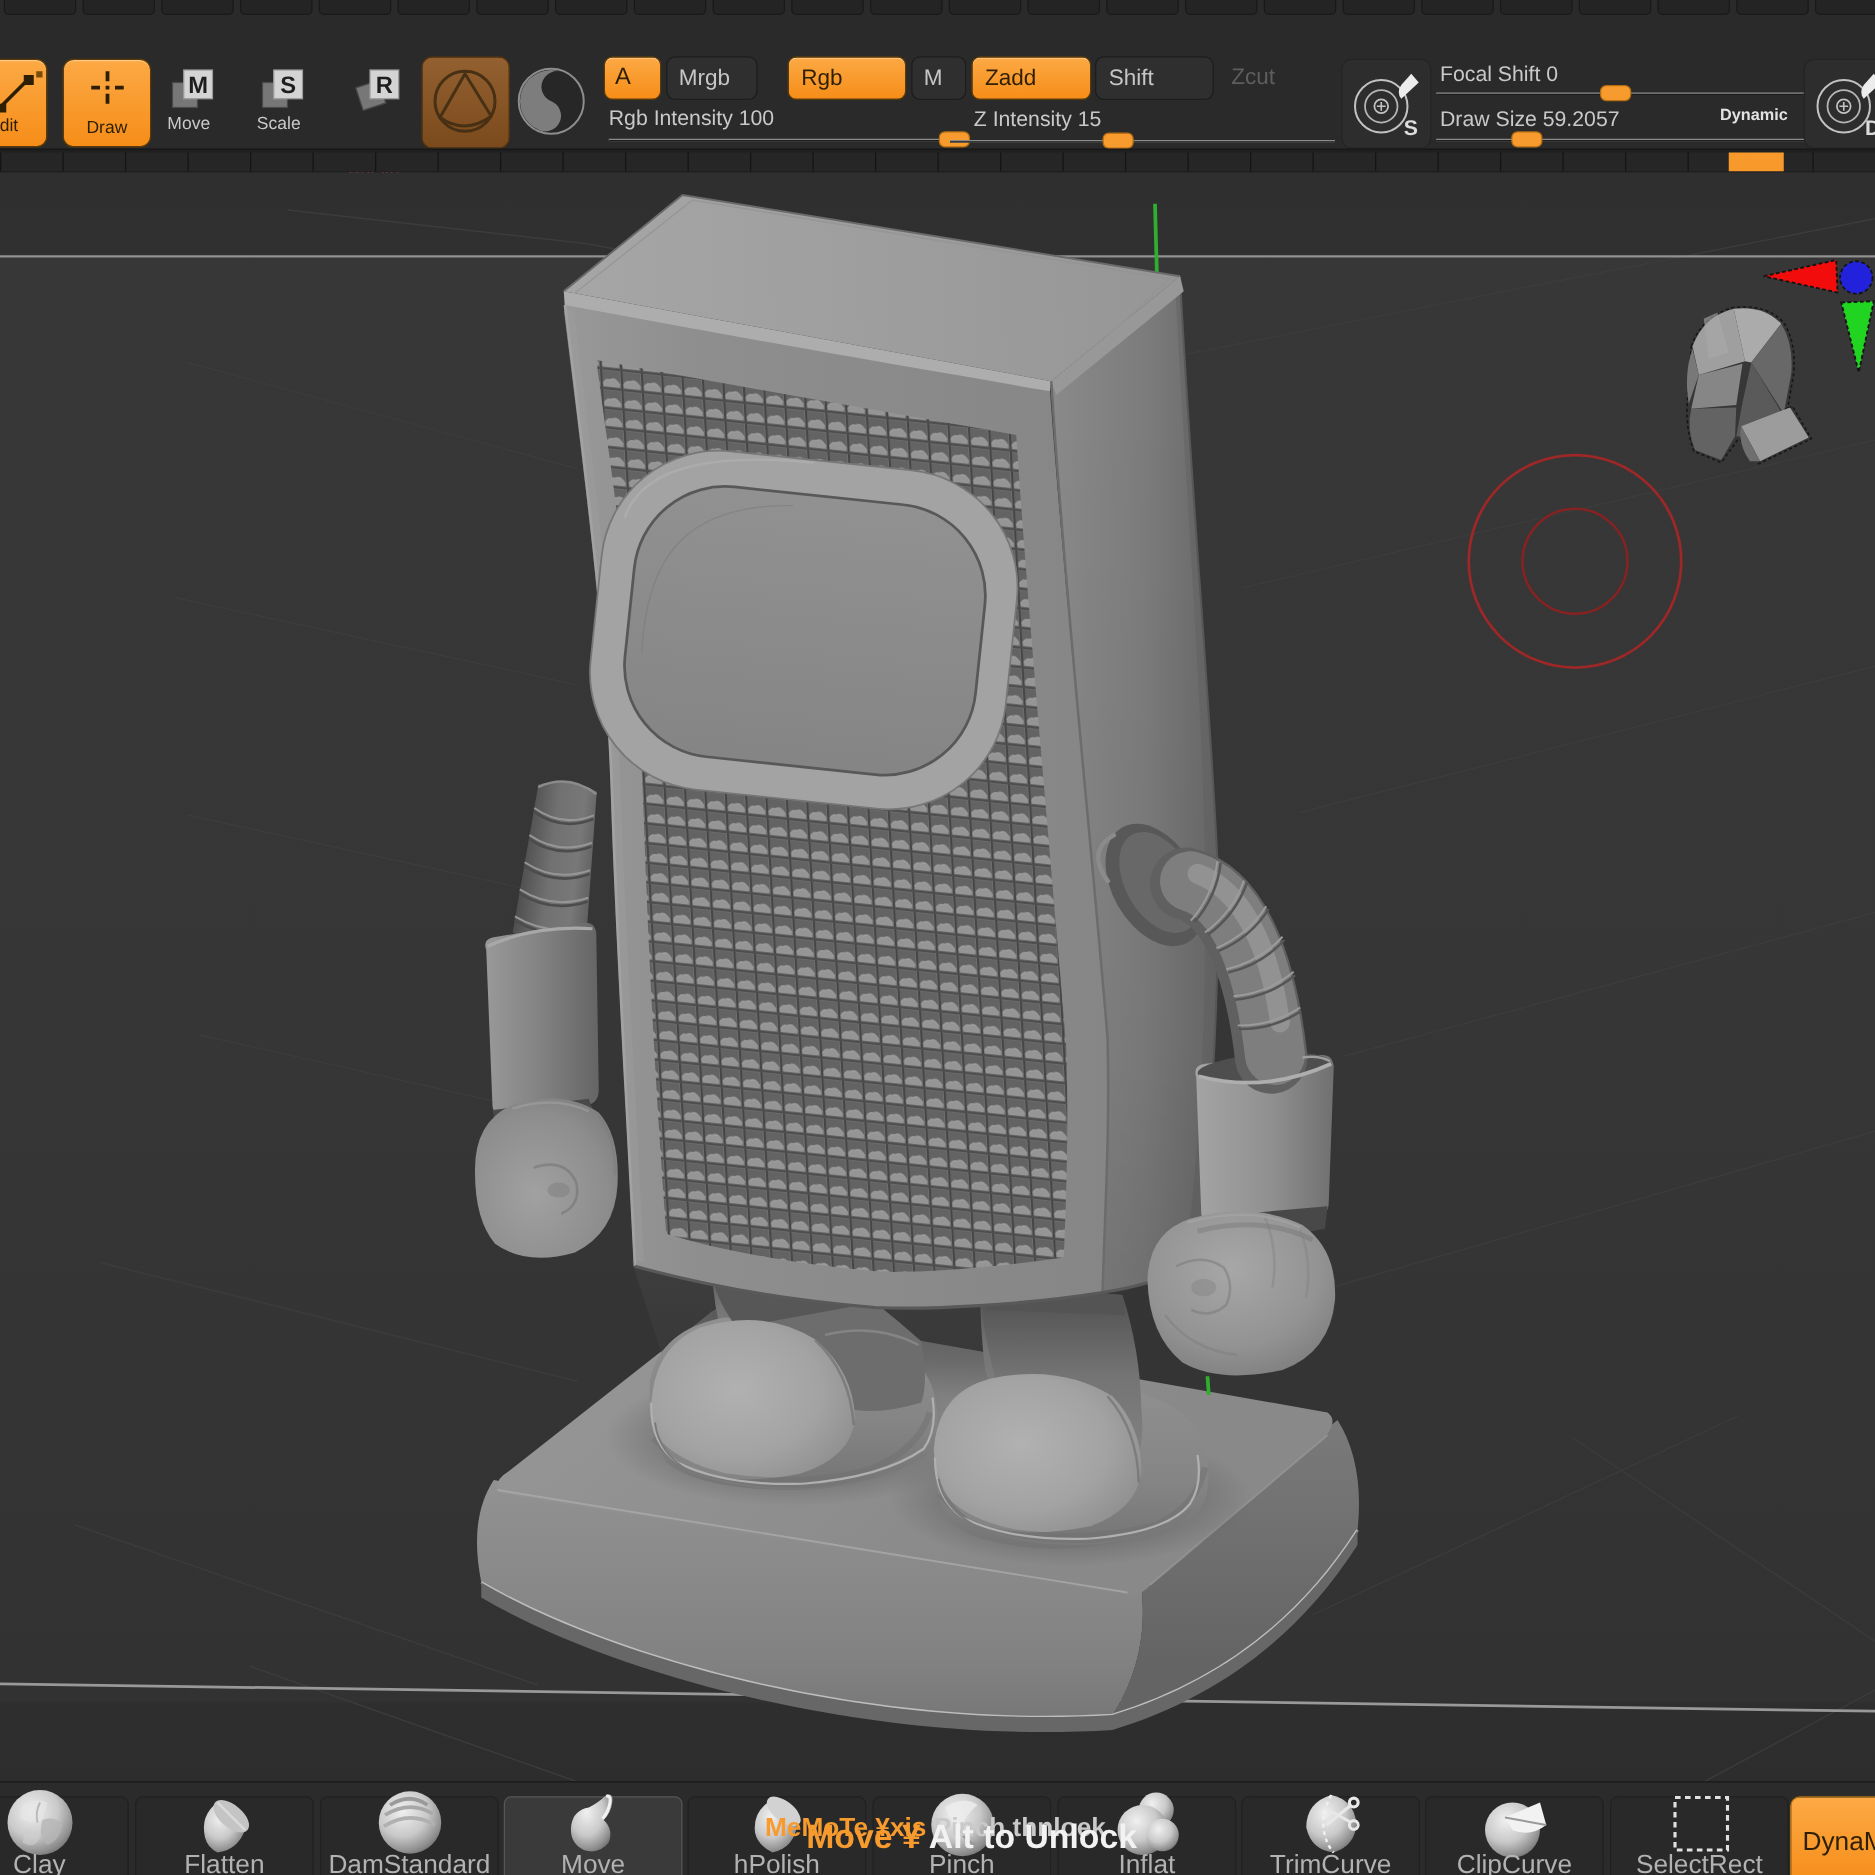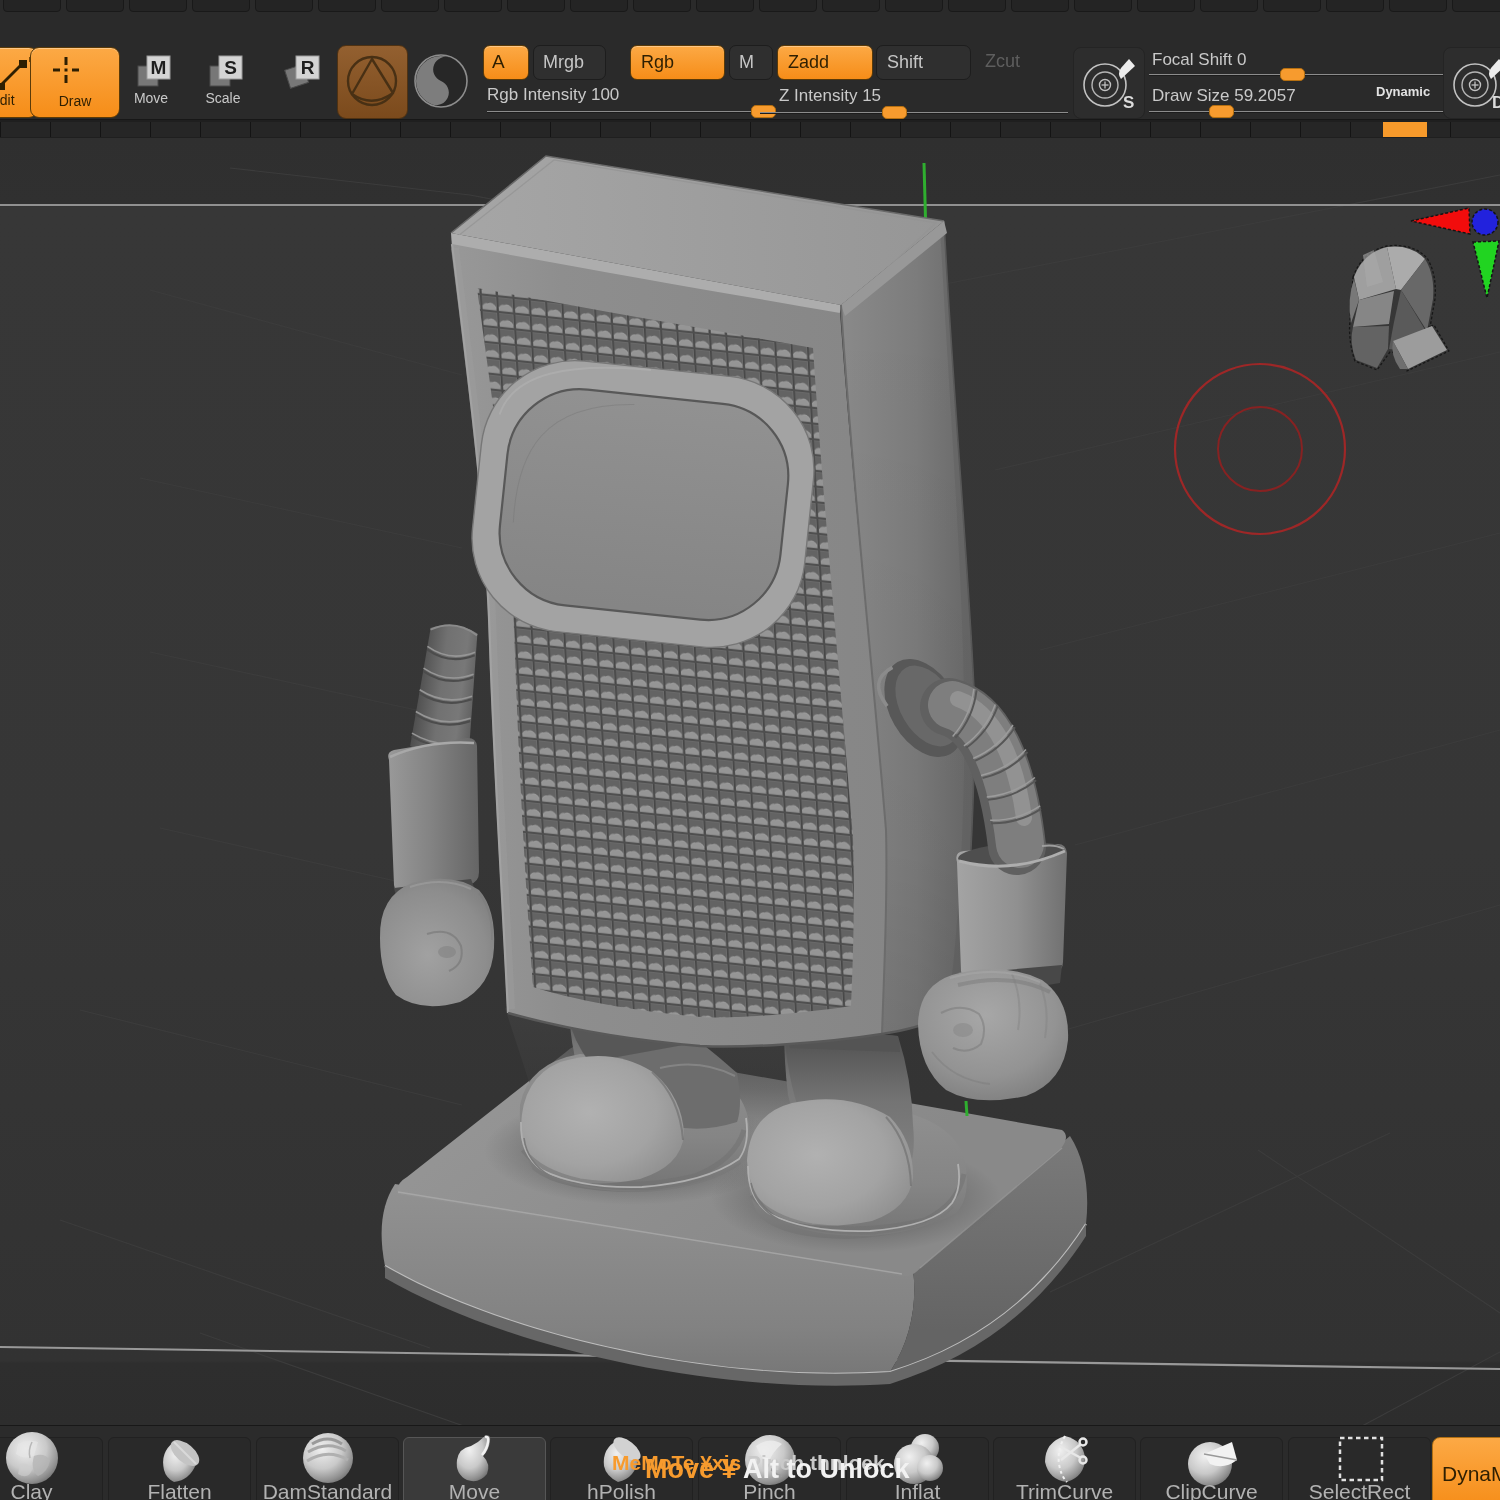--- a/index.html
+++ b/index.html
@@ -48,21 +48,21 @@
     <div class="minib" style="left:1452px;width:56px;"></div>
 <div class="obtn" style="left:-33px;top:47px;width:69px;height:69px;">
  <svg class="ico" style="left:28px;top:8px;" width="40" height="36" viewBox="0 0 40 36">
   <line x1="4" y1="30" x2="25" y2="9" stroke="#2e1f02" stroke-width="2.8"></line>
   <rect x="23" y="4" width="8" height="8" fill="#2e1f02"></rect>
   <rect x="33" y="1" width="5" height="5" fill="#7a4c0a"></rect>
   <rect x="2" y="27" width="7" height="7" fill="#2e1f02"></rect>
  </svg>
  <div style="position:absolute;left:0;top:44px;width:100%;text-align:center;font-size:14px;color:#2e1f02;">Edit</div>
 </div>
-<div class="obtn" style="left:30px;top:47px;width:69px;height:69px;padding-left:19px;">
+<div class="obtn" style="left:50px;top:47px;width:69px;height:69px;">
  <svg class="ico" style="left:21px;top:8px;" width="28" height="30" viewBox="0 0 28 30">
   <g stroke="#2e1f02" stroke-width="3">
    <line x1="14" y1="1" x2="14" y2="9"></line>
           <line x1="14" y1="19" x2="14" y2="27"></line>
    <line x1="1" y1="14" x2="8" y2="14"></line>
           <line x1="20" y1="14" x2="27" y2="14"></line>
    <line x1="14" y1="12.5" x2="14" y2="15.5"></line>
   </g>
  </svg>
  <div style="position:absolute;left:0;top:45px;width:100%;text-align:center;font-size:14px;color:#2e1f02;">Draw</div>

